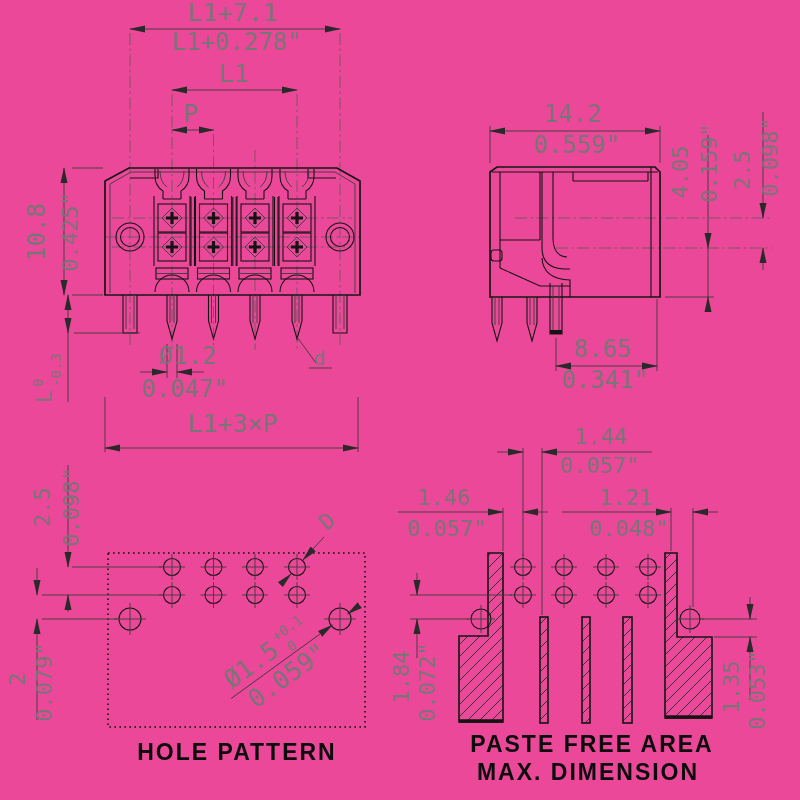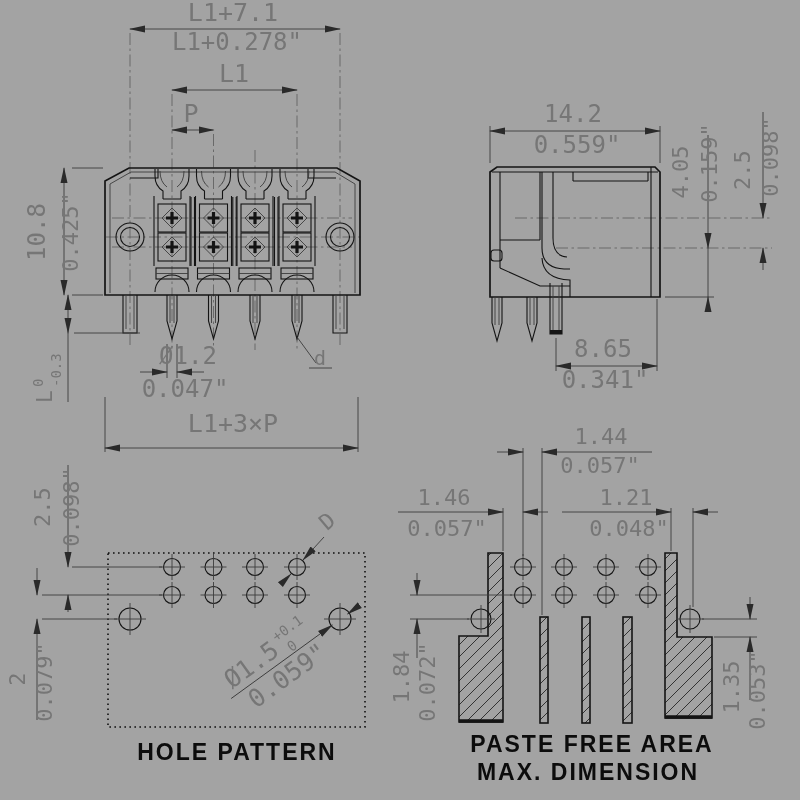--- a/index.html
+++ b/index.html
@@ -1,16 +1,16 @@
 <!DOCTYPE html>
 <html><head>
 <meta charset="utf-8">
 <style>
   html,body{margin:0;padding:0;background:#ffffff;}
-  #stage{position:relative;width:800px;height:800px;background:#a3a3a3;overflow:hidden;}
+  #stage{position:relative;width:800px;height:800px;background:#ec4899;overflow:hidden;}
   svg{position:absolute;left:0;top:0;}
   .ol{fill:none;stroke:#141414;stroke-width:1.7;stroke-linejoin:miter;stroke-linecap:butt;}
   .ol2{fill:none;stroke:#141414;stroke-width:1.1;}
   .thin{fill:none;stroke:#3c3c3c;stroke-width:0.9;}
   .cl{fill:none;stroke:#5a5a5a;stroke-width:0.8;stroke-dasharray:12 3.5 2.5 3.5;}
   .dotted{fill:none;stroke:#111;stroke-width:1.6;stroke-dasharray:1.6 3.4;}
   .hatched{fill:url(#hatch);stroke:#141414;stroke-width:1.6;}
   .dark{fill:#141414;stroke:none;}
   text{user-select:none;}
   .dim{font-family:"DejaVu Sans Mono",monospace;fill:#767676;}

